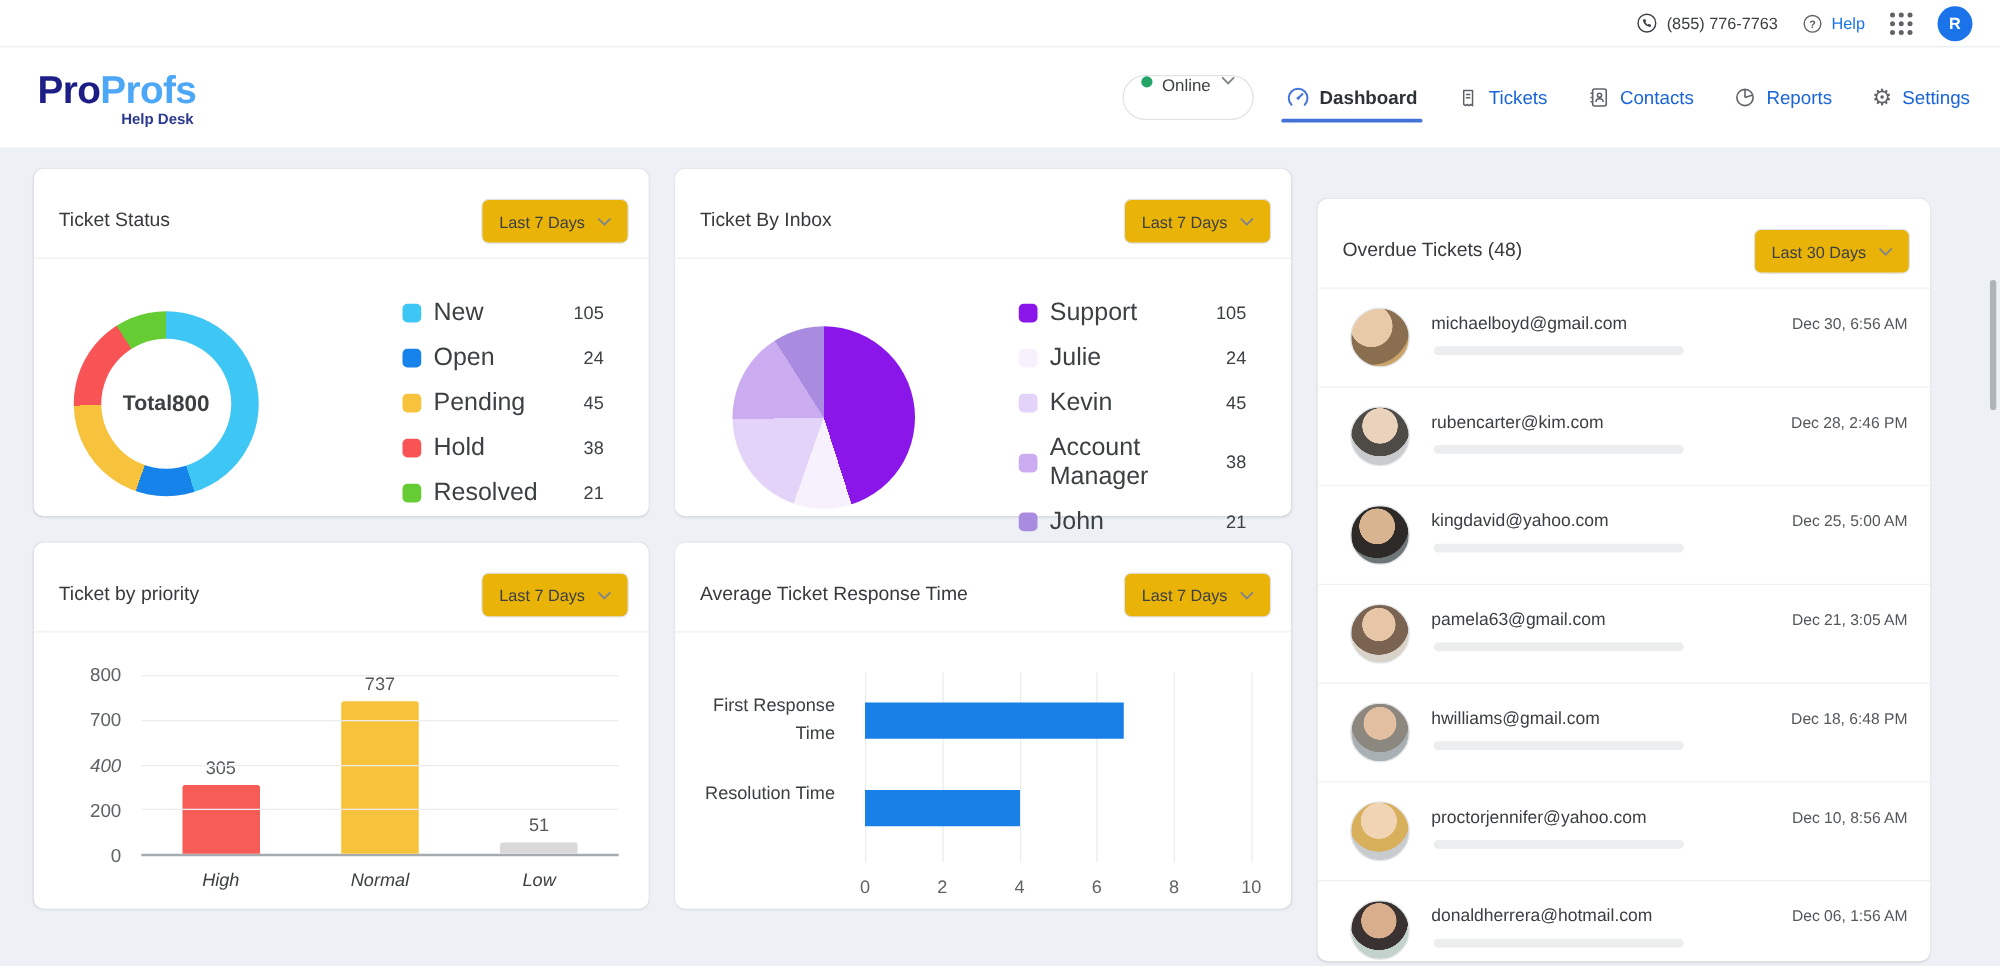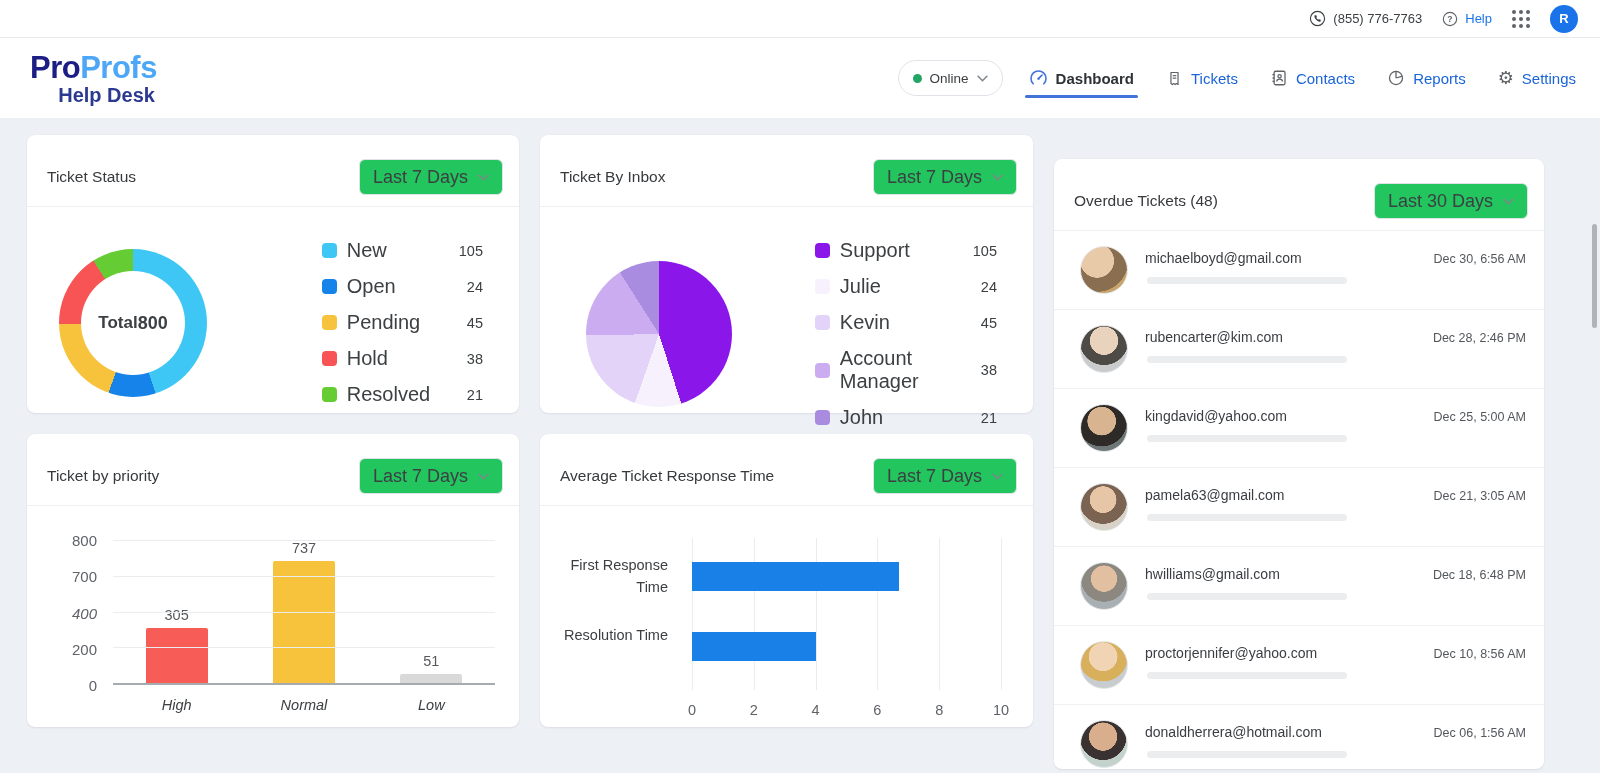--- a/index.html
+++ b/index.html
@@ -13,38 +13,38 @@
   .apps-grid { display:grid; grid-template-columns:repeat(3,4px); grid-template-rows:repeat(3,4px); gap:3px; cursor:pointer; }
   .apps-grid i { width:4px; height:4px; border-radius:50%; background:#5F6368; }
   .avatar-r { width:28px; height:28px; border-radius:50%; background:#1A73E8; color:#fff; font-size:13px; font-weight:bold; display:flex; align-items:center; justify-content:center; cursor:pointer; }
 
   
   .header { height:80px; background:#fff; display:flex; align-items:center; padding:0 24px 0 30px; }
   .logo { line-height:1; cursor:pointer; }
   .logo-line1 { font-size:31px; font-weight:800; letter-spacing:-0.5px; }
   .logo-pro { color:#1D1D86; }
   .logo-profs { color:#4DA7F7; }
-  .logo-line2 { font-size:20px; font-weight:700; color:#2B3990; text-align:right; margin-top:2px; padding-right:2px; }
+  .logo-line2 { font-size:12px; font-weight:700; color:#2B3990; text-align:right; margin-top:2px; padding-right:2px; }
   .nav { margin-left:auto; display:flex; align-items:center; height:100%; }
-  .status-pill { display:flex; align-items:center; gap:8px; border:1px solid #E0E3E7; border-radius:18px; height:36px; padding:0 14px; margin-right:26px; cursor:pointer; background:#fff; }
+  .status-pill { display:flex; gap:8px; border:1px solid #E0E3E7; border-radius:18px; height:36px; padding:0 14px; margin-right:26px; cursor:pointer; background:#fff; }
   .status-dot { width:9px; height:9px; border-radius:50%; background:#23A566; }
   .status-label { font-size:13.5px; color:#3C4043; }
   .tabs { display:flex; align-items:center; gap:32px; height:100%; }
   .tab { display:flex; align-items:center; gap:8px; font-size:15px; color:#1A64D9; font-weight:500; height:100%; position:relative; cursor:pointer; }
   .tab.active { color:#2E3135; font-weight:600; }
   .tab.active::after { content:""; position:absolute; left:-4px; right:-4px; bottom:20px; height:3px; background:#4273D9; border-radius:2px; }
   .uicon { font-size:18px; color:#5F6368; line-height:1; }
 
   
   .content { padding:17px 0 0 27px; display:grid; grid-template-columns:492px 493px 490px; column-gap:21px; align-items:start; }
   .col { display:flex; flex-direction:column; gap:21px; }
   .card { background:#fff; border-radius:8px; box-shadow:0 1px 2px rgba(20,30,50,.08), 0 0 1px rgba(20,30,50,.08); }
   .card-h { display:flex; align-items:center; justify-content:space-between; padding:24px 16px 11px 20px; border-bottom:1px solid #EDF0F2; }
   .card-title { font-size:15.5px; font-weight:500; color:#37393D; }
-  .range-btn { display:flex; align-items:center; gap:10px; border:1px solid #DFE3E7; border-radius:6px; height:36px; padding:0 13px; font-size:18px; color:#3C4043; background:#22c55e; cursor:pointer; }
+  .range-btn { display:flex; align-items:center; gap:10px; border:1px solid #DFE3E7; border-radius:6px; height:36px; padding:0 13px; font-size:13px; color:#3C4043; background:#eab308; cursor:pointer; }
 
   
   .chart-body { display:flex; align-items:center; justify-content:space-between; padding:32px 36px 32px 32px; }
   .donut { width:148px; height:148px; border-radius:50%; position:relative; flex:none; }
   .donut-center { position:absolute; left:50%; top:50%; transform:translate(-50%,-50%); width:104px; height:104px; border-radius:50%; background:#fff; display:flex; flex-direction:row; align-items:center; justify-content:center; }
   .donut-center .t1 { font-size:17px; font-weight:700; color:#3C4043; }
   .donut-center .t2 { font-size:18px; font-weight:700; color:#3C4043; margin-top:2px; }
   .pie { width:146px; height:146px; border-radius:50%; flex:none; margin-left:14px; }
   .legend { display:flex; flex-direction:column; gap:13px; }
   .lrow { display:grid; grid-template-columns:25px 112px 1fr; align-items:center; }

